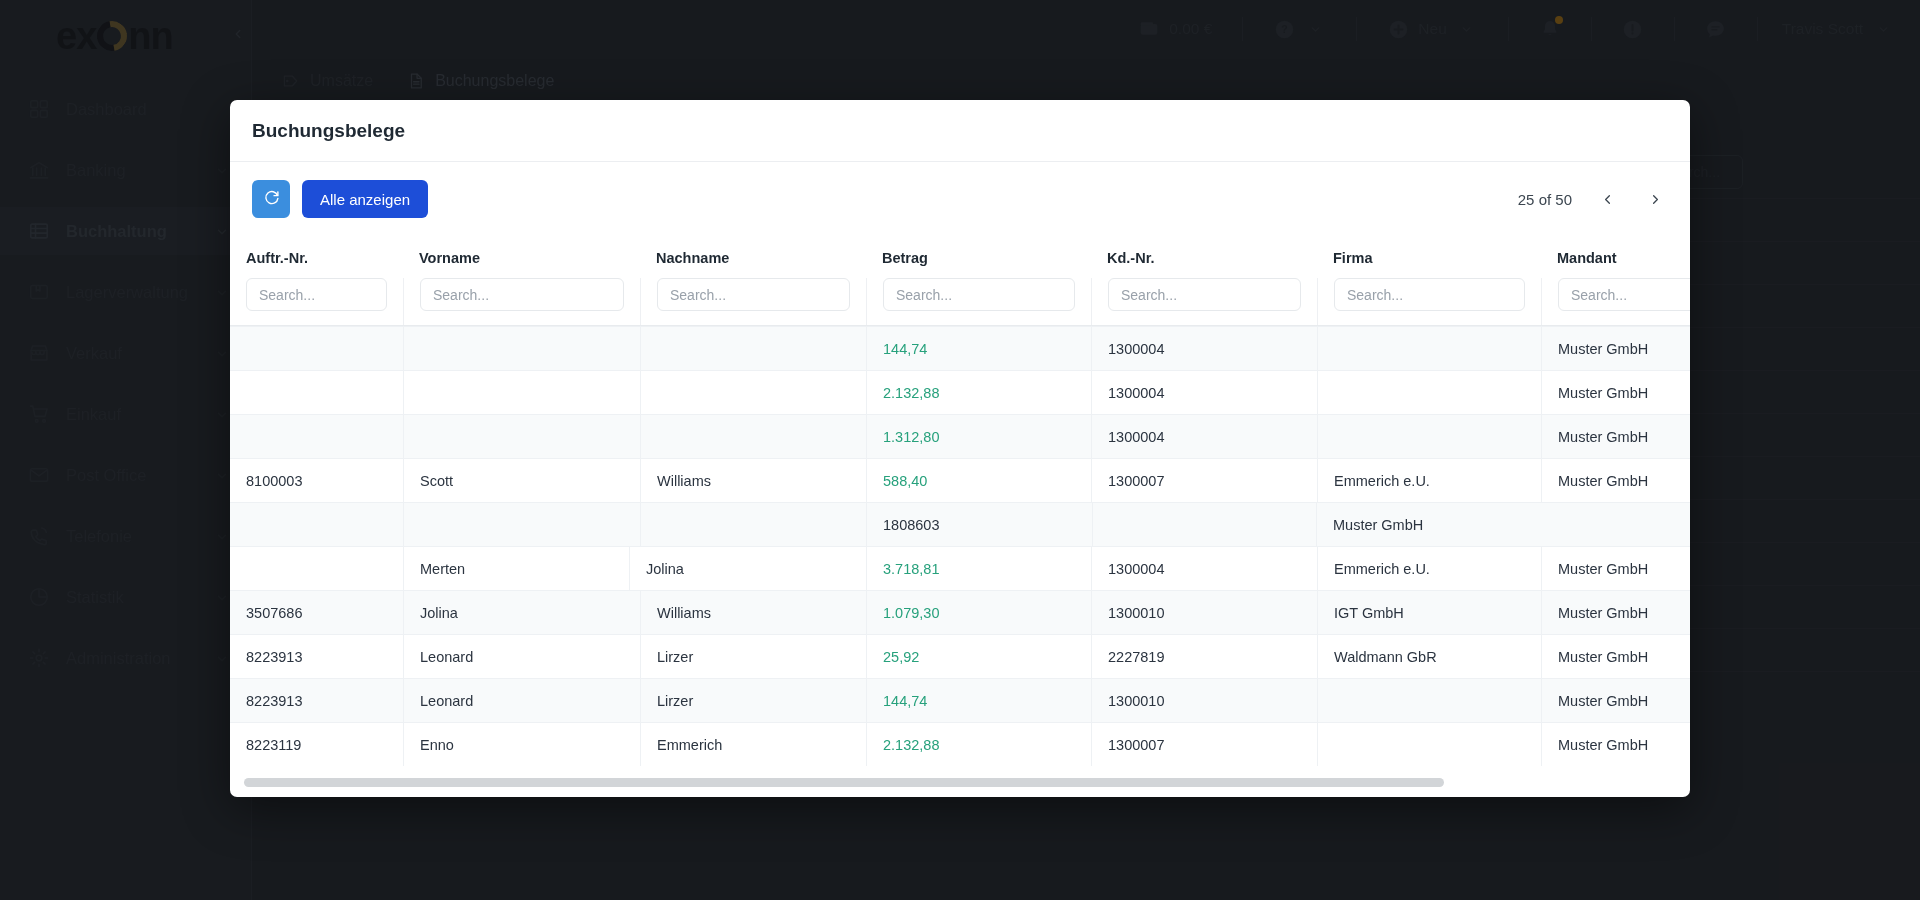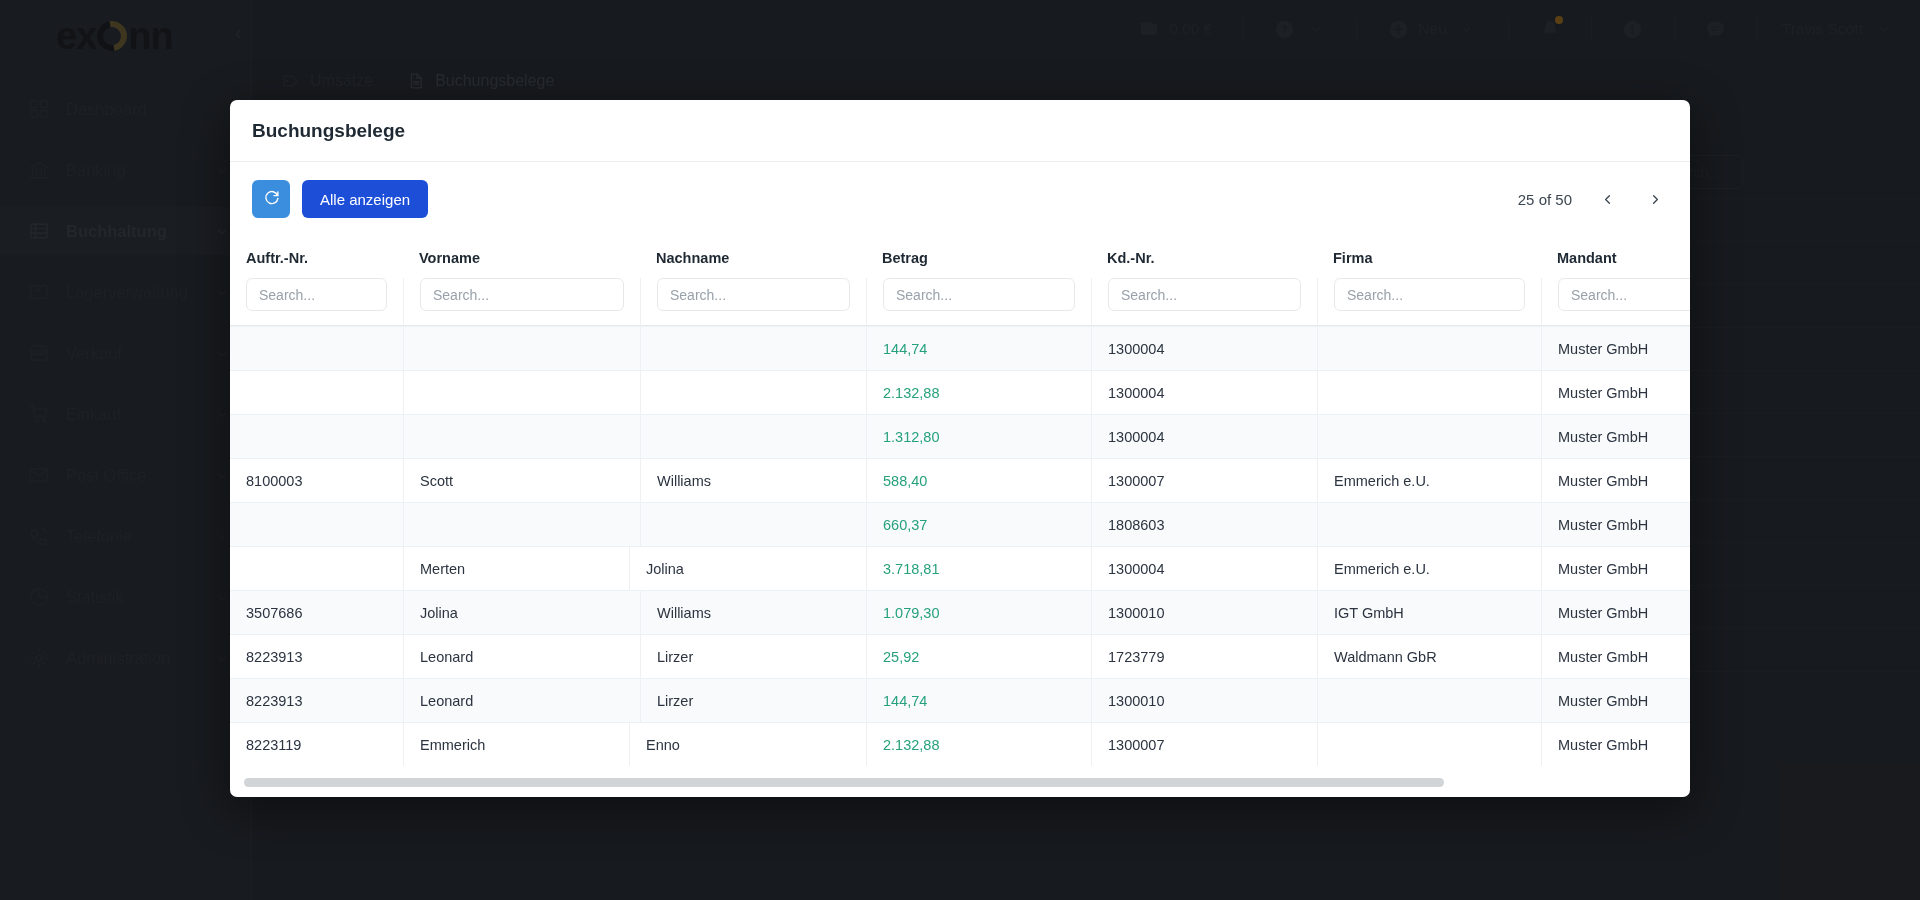--- a/index.html
+++ b/index.html
@@ -706,21 +706,20 @@
               <div class="g-cell" style="width: 226px;">Williams</div>
               <div class="g-cell amount" style="width: 225px;">588,40</div>
               <div class="g-cell" style="width: 226px;">1300007</div>
               <div class="g-cell" style="width: 224px;">Emmerich e.U.</div>
               <div class="g-cell" style="width: 249px;">Muster GmbH</div>
             </div>
             <div class="g-row alt">
               <div class="g-cell" style="width: 173px; border-left: none;"></div>
               <div class="g-cell" style="width: 237px;"></div>
               <div class="g-cell" style="width: 226px;"></div>
-              <div class="g-cell amount" style="width: 225px;">660,37</div>
               <div class="g-cell" style="width: 226px;">1808603</div>
               <div class="g-cell" style="width: 224px;"></div>
               <div class="g-cell" style="width: 249px;">Muster GmbH</div>
             </div>
             <div class="g-row">
               <div class="g-cell" style="width: 173px; border-left: none;"></div>
               <div class="g-cell" style="width: 226px;">Merten</div>
               <div class="g-cell" style="width: 237px;">Jolina</div>
               <div class="g-cell amount" style="width: 225px;">3.718,81</div>
               <div class="g-cell" style="width: 226px;">1300004</div>
@@ -734,37 +733,37 @@
               <div class="g-cell amount" style="width: 225px;">1.079,30</div>
               <div class="g-cell" style="width: 226px;">1300010</div>
               <div class="g-cell" style="width: 224px;">IGT GmbH</div>
               <div class="g-cell" style="width: 249px;">Muster GmbH</div>
             </div>
             <div class="g-row">
               <div class="g-cell" style="width: 173px; border-left: none;">8223913</div>
               <div class="g-cell" style="width: 237px;">Leonard</div>
               <div class="g-cell" style="width: 226px;">Lirzer</div>
               <div class="g-cell amount" style="width: 225px;">25,92</div>
-              <div class="g-cell" style="width: 226px;">1723779</div>
+              <div class="g-cell" style="width: 226px;">2227819</div>
               <div class="g-cell" style="width: 224px;">Waldmann GbR</div>
               <div class="g-cell" style="width: 249px;">Muster GmbH</div>
             </div>
             <div class="g-row alt">
               <div class="g-cell" style="width: 173px; border-left: none;">8223913</div>
               <div class="g-cell" style="width: 237px;">Leonard</div>
               <div class="g-cell" style="width: 226px;">Lirzer</div>
               <div class="g-cell amount" style="width: 225px;">144,74</div>
               <div class="g-cell" style="width: 226px;">1300010</div>
               <div class="g-cell" style="width: 224px;"></div>
               <div class="g-cell" style="width: 249px;">Muster GmbH</div>
             </div>
             <div class="g-row">
               <div class="g-cell" style="width: 173px; border-left: none;">8223119</div>
+              <div class="g-cell" style="width: 237px;">Enno</div>
               <div class="g-cell" style="width: 226px;">Emmerich</div>
-              <div class="g-cell" style="width: 237px;">Enno</div>
               <div class="g-cell amount" style="width: 225px;">2.132,88</div>
               <div class="g-cell" style="width: 226px;">1300007</div>
               <div class="g-cell" style="width: 224px;"></div>
               <div class="g-cell" style="width: 249px;">Muster GmbH</div>
             </div>
           </div>
       </div>
       <div id="hscroll-track">
         <div id="hscroll-thumb"></div>
       </div>

